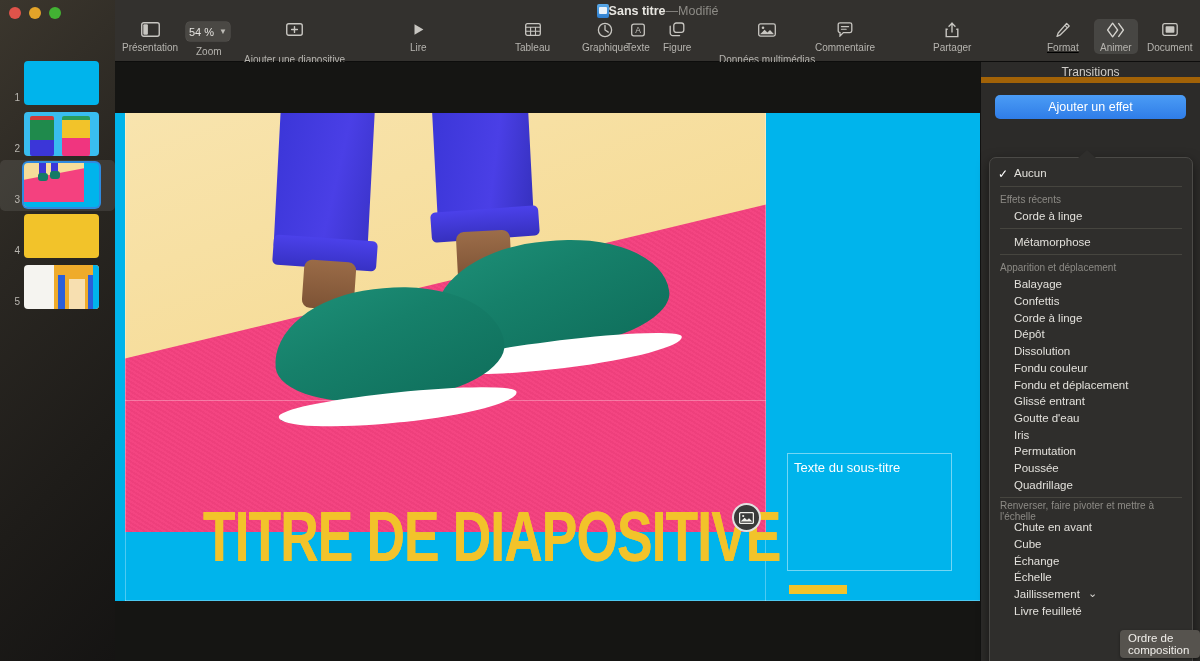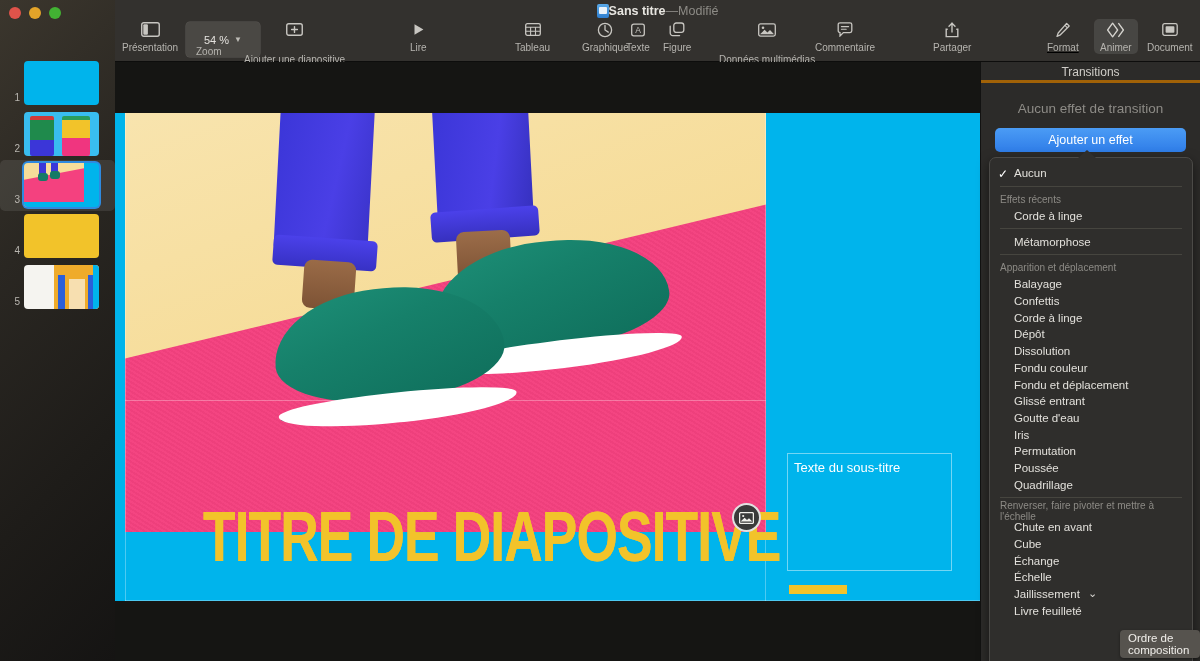--- a/index.html
+++ b/index.html
@@ -150,25 +150,25 @@
   }
   .tbtn.active {
     background: rgba(255,255,255,0.10);
     border-radius: 5px;
     padding: 1px 6px 1px 6px;
     top: 19px;
   }
   
   #zoomctl {
     position: absolute; top: 22px; left: 71px;
-    height: 35px;
+    height: 19px;
     background: #4a4844;
     border-radius: 4px;
     display: flex; align-items: center; gap: 5px;
-    padding: 0 18px;
+    padding: 0 3px;
     font-size: 11px; color: #e4e2de;
     box-shadow: 0 0 0 0.5px #5b5955;
   }
   #zoomctl .chev { font-size: 8px; color: #bdbbb6; }
 
   svg.ic { display:block; }
 
   
   #canvaswrap {
     position: absolute; left: 0; top: 62px;
@@ -312,21 +312,21 @@
     position: absolute; left: 865px; top: 62px;
     width: 220px; height: 599px;
     background: #2c2b29;
     border-left: 1px solid #121211;
   }
   #insp-title {
     height: 21px; line-height: 21px;
     text-align: center;
     font-size: 12px;
     color: #cfcdc8;
-    border-bottom: 3px solid #a16207;
+    border-bottom: 6px solid #a16207;
   }
   #no-effect {
     margin-top: 18px;
     text-align: center;
     font-size: 13.5px;
     color: #8d8b86;
   }
   #addeffect {
     margin: 12px 14px 0 14px;
     height: 24px;
@@ -659,21 +659,20 @@
             </svg>
         </div>
 
       </div>
     </div>
 
     <div id="inspector">
 
       <div id="insp-title">Transitions</div>
 
-      <div id="no-effect">Aucun effet de transition</div>
 
       <div id="addeffect">Ajouter un effet</div>
 
       <div id="popup-arrow"></div>
 
       <div id="popup">
 
         <div class="mitem first">
           <span class="mcheck">✓</span>
           <span>Aucun</span>

